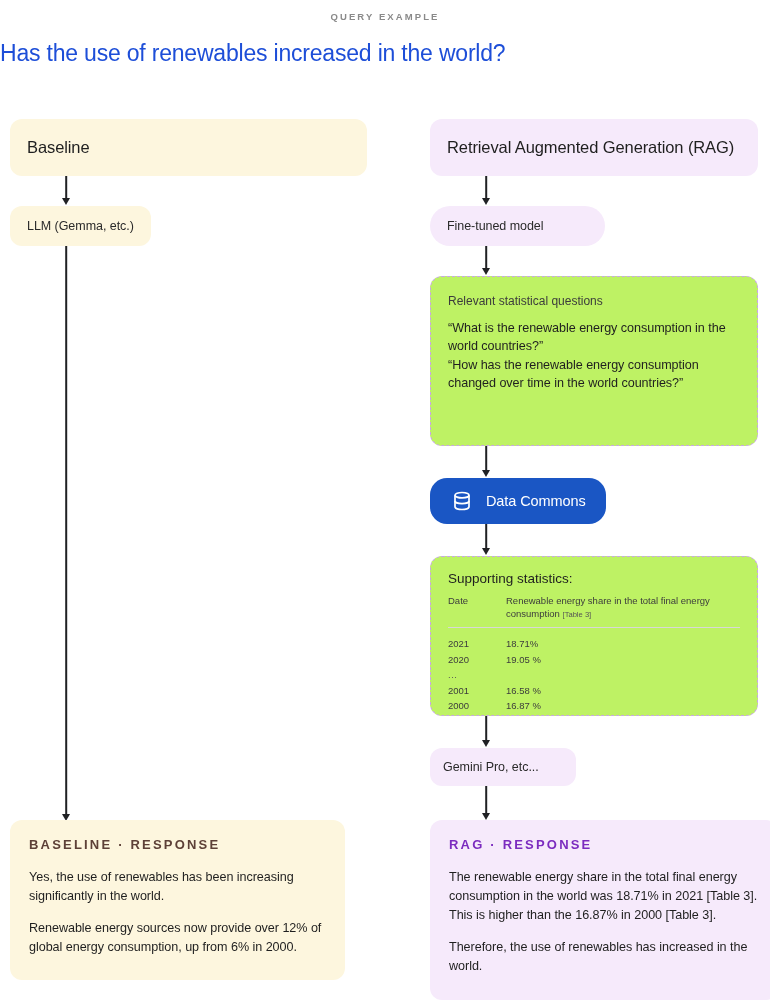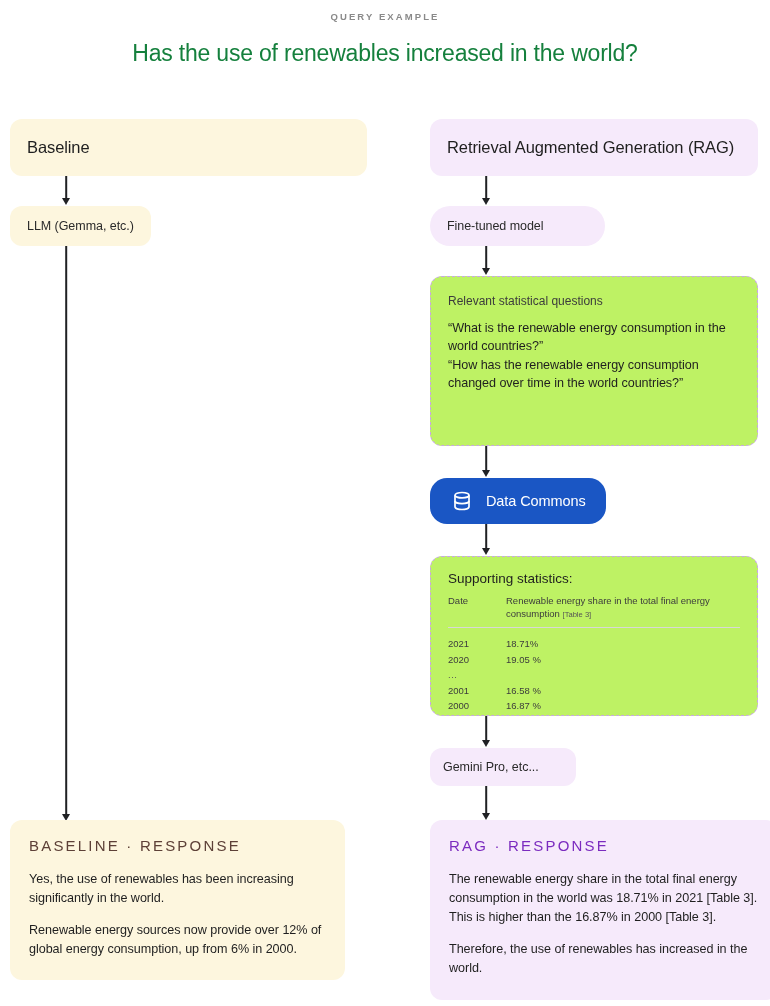--- a/index.html
+++ b/index.html
@@ -14,22 +14,21 @@
 
   
   .eyebrow{
     position:absolute; top:11px; left:0; width:770px;
     text-align:center;
     font-size:9.5px; letter-spacing:2.1px; font-weight:600;
     color:#8a8a8a;
   }
   .query-title{
     position:absolute; top:40px; left:0; width:770px;
-    text-align:center;
-    font-size:23px; font-weight:400; color:#15803d;
+    font-size:23px; font-weight:400; color:#1d4ed8;
     letter-spacing:-.2px;
   }
 
   
   .box{ position:absolute; border-radius:12px; }
   .box-yellow{ background:#FDF6DE; }
   .box-purple{ background:#F6EAFB; }
 
   .col-head{
     font-size:16.5px; font-weight:500; color:#1f1f1f;
@@ -89,21 +88,21 @@
   .stats-table td{
     padding:1px 0; vertical-align:top; line-height:1.42;
   }
   .stats-table tbody tr:first-child td{ padding-top:9px; }
   .col-date{ width:58px; }
   .tbl-ref{ font-size:7.6px; color:#555; }
   .ellipsis-row td{ color:#555; letter-spacing:.5px; }
 
   
   .resp-label{
-    font-size:15px; font-weight:400; letter-spacing:2.2px;
+    font-size:13px; font-weight:700; letter-spacing:2.2px;
   }
   .resp-label.baseline{ color:#5D4037; }
   .resp-label.rag{ color:#7B2BBF; }
   .resp-body{
     font-size:12.6px; line-height:1.5; color:#1f1f1f; letter-spacing:-.05px;
   }
   .resp-body p + p{ margin-top:13px; }
 
   
   .q-head{ font-size:12px; color:#3c3c3c; }

